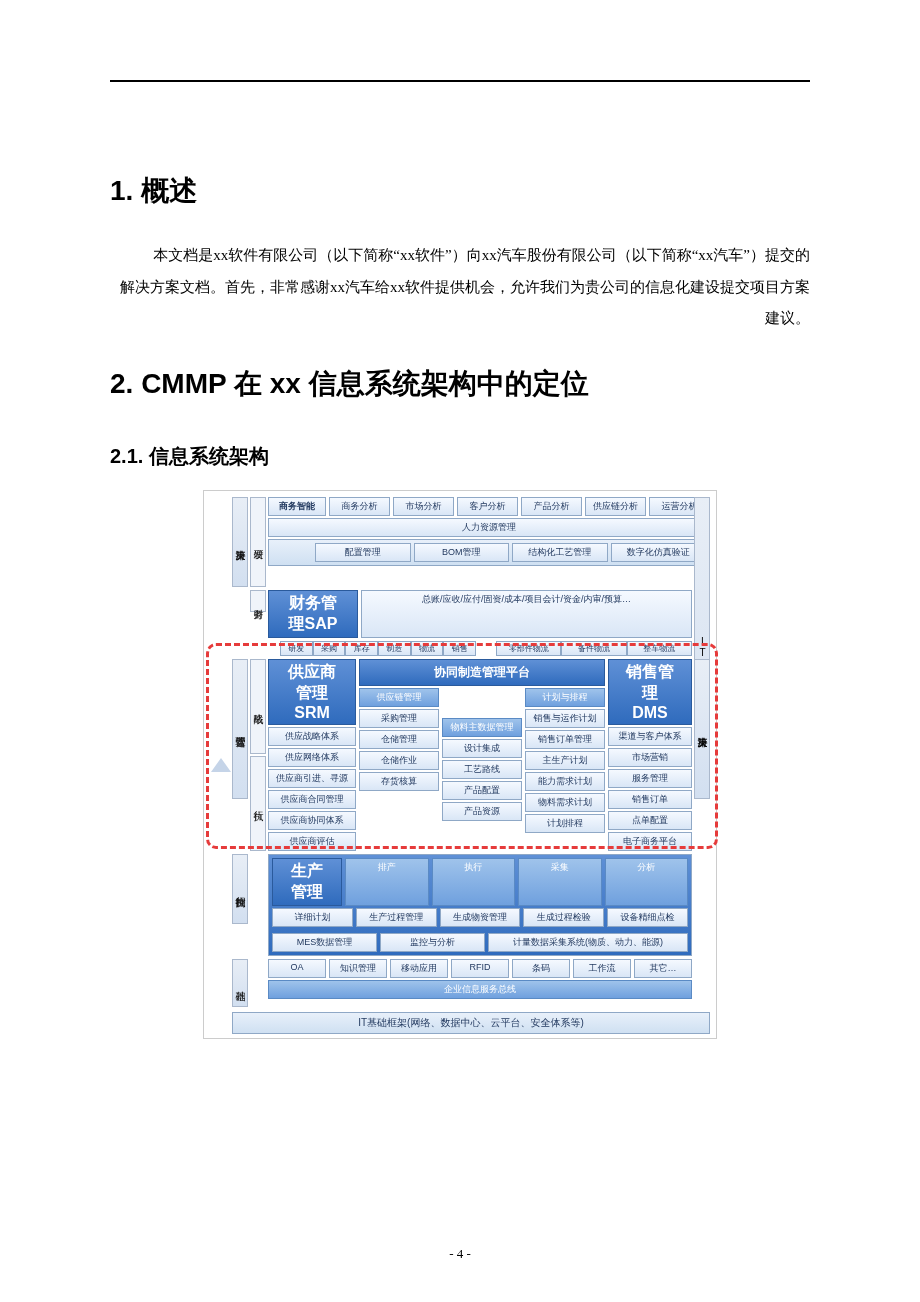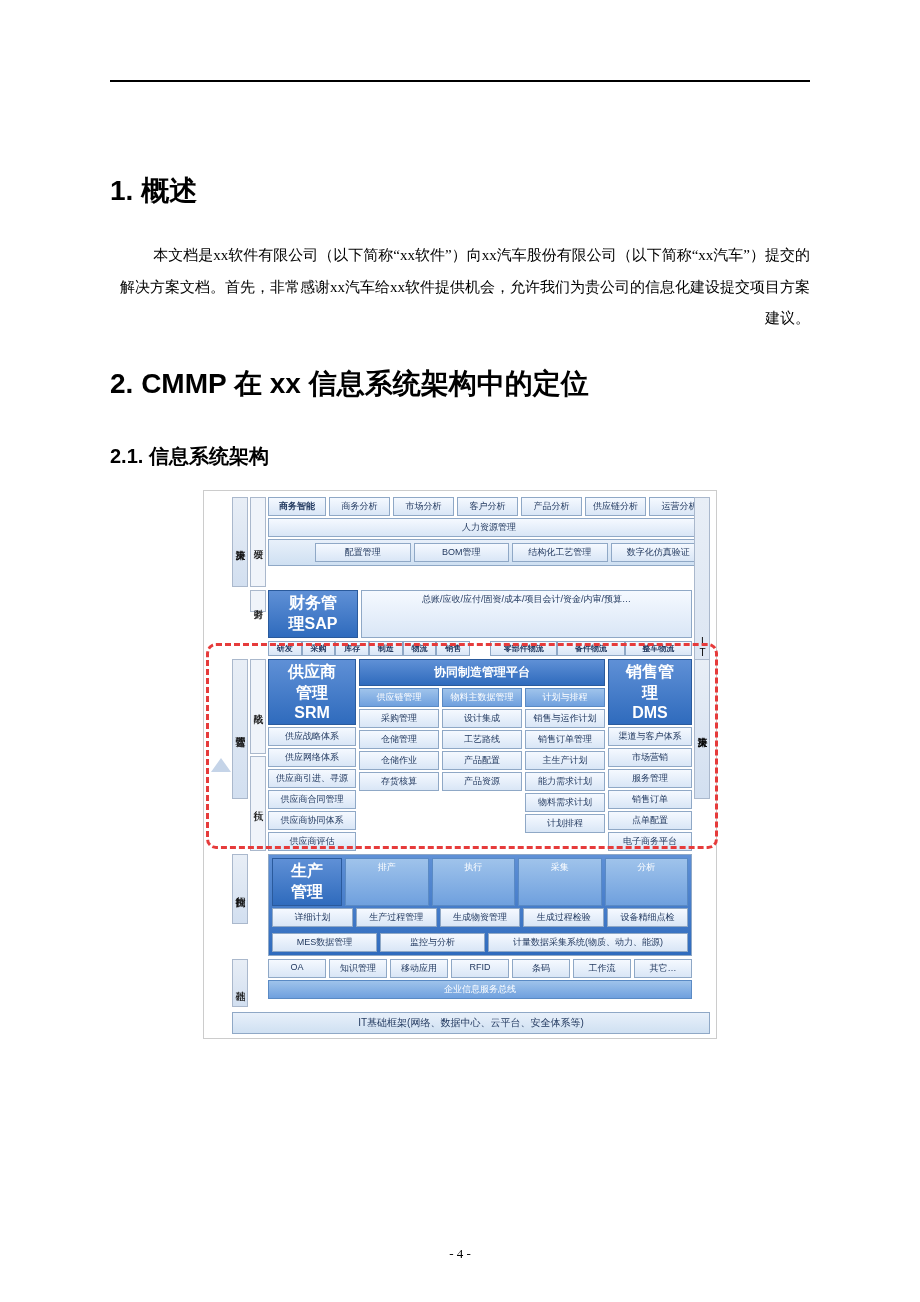--- a/index.html
+++ b/index.html
@@ -221,21 +221,21 @@
 
         <div class="drow">
           <div class="vlabel small" style="height:22px;width:16px;margin-left:18px;">财务</div>
           <div class="flex" style="flex:1;">
             <div class="pill-dark" style="flex:0 0 90px;">财务管理SAP</div>
             <div class="pill" style="flex:1;">总账/应收/应付/固资/成本/项目会计/资金/内审/预算…</div>
           </div>
           <div style="width:18px;"></div>
         </div>
 
-        <div class="drow" style="margin-left:36px;margin-right:18px;font-weight:bold;">
+        <div class="drow" style="margin-left:48px;margin-right:18px;">
           <div class="chev-row" style="flex:1;">
             <div class="pill">研发</div>
             <div class="pill">采购</div>
             <div class="pill">库存</div>
             <div class="pill">制造</div>
             <div class="pill">物流</div>
             <div class="pill">销售</div>
           </div>
           <div style="width:20px;"></div>
           <div class="chev-row" style="flex:1;">
@@ -266,21 +266,21 @@
             <div class="col" style="flex:1;">
               <div class="pill-dark" style="font-size:12px;padding:4px;">协同制造管理平台</div>
               <div class="flex" style="flex:1;">
                 <div class="col" style="flex:1;">
                   <div class="pill-med">供应链管理</div>
                   <div class="pill">采购管理</div>
                   <div class="pill">仓储管理</div>
                   <div class="pill">仓储作业</div>
                   <div class="pill">存货核算</div>
                 </div>
-                <div class="col" style="flex:1;">
+                <div class="col" style="flex:1;justify-content:center;">
                   <div class="pill-med">物料主数据管理</div>
                   <div class="pill">设计集成</div>
                   <div class="pill">工艺路线</div>
                   <div class="pill">产品配置</div>
                   <div class="pill">产品资源</div>
                 </div>
                 <div class="col" style="flex:1;">
                   <div class="pill-med">计划与排程</div>
                   <div class="pill">销售与运作计划</div>
                   <div class="pill">销售订单管理</div>

